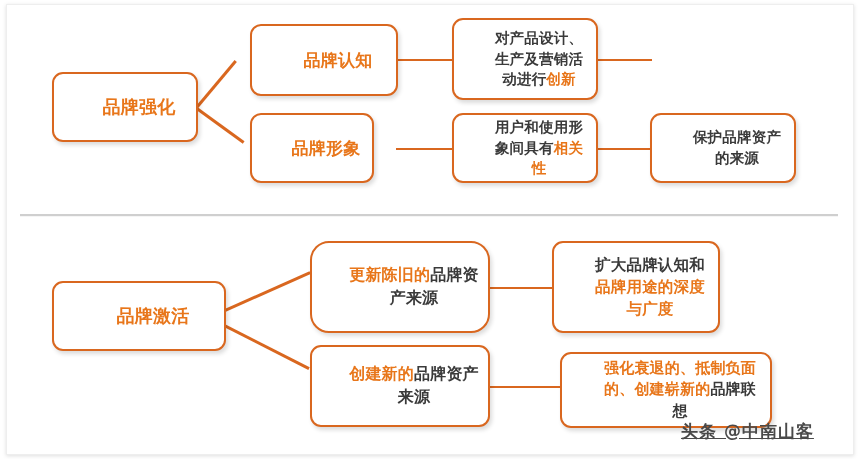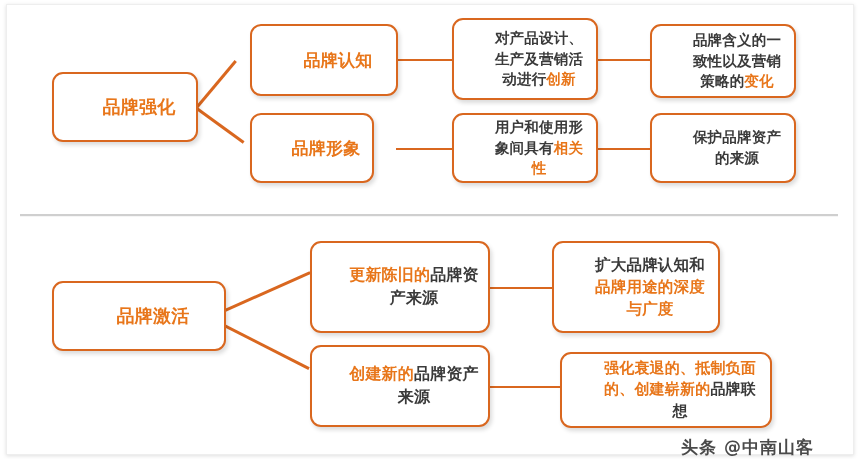--- a/index.html
+++ b/index.html
@@ -117,45 +117,40 @@
         <span class="dk">对产品设计、生产及营销活动进行</span><span class="or">创新</span>
       </span>
     </div>
 
     <div class="node" style="left:452px; top:113px; width:146px; height:70px; font-size:14.5px;">
       <span class="txt">
         <span class="dk">用户和使用形象间具有</span><span class="or">相关性</span>
       </span>
     </div>
 
-    <div class="node" style="left:650px; top:24px; width:146px; height:74px; font-size:14.5px;">
-      <span class="txt">
-        <span class="dk">品牌含义的一致性以及营销策略的</span><span class="or">变化</span>
-      </span>
-    </div>
 
     <div class="node" style="left:650px; top:113px; width:146px; height:70px; font-size:14.5px;">
       <span class="txt">
         <span class="dk">保护品牌资产的来源</span>
       </span>
     </div>
 
     <div class="divider" style="left:20px; top:214px; width:818px;"></div>
 
     <div class="conn" style="left:209px; top:316px; width:110px; height:2.5px; transform: rotate(-24deg);"></div>
     <div class="conn" style="left:209px; top:316px; width:113px; height:2.5px; transform: rotate(27deg);"></div>
 
     <div class="conn conn-h" style="left:489px; top:287px; width:64px;"></div>
     <div class="conn conn-h" style="left:489px; top:386px; width:72px;"></div>
 
     <div class="node root" style="left:52px; top:281px; width:174px; height:70px;">
       <span class="txt">品牌激活</span>
     </div>
 
-    <div class="node" style="left:310px; top:241px; width:180px; height:92px; font-size:16px;">
+    <div class="node" style="left:310px; top:241px; width:180px; height:92px; font-size:16px;border-radius:19px;">
       <span class="txt">
         <span class="or">更新陈旧的</span><span class="dk">品牌资产来源</span>
       </span>
     </div>
 
     <div class="node" style="left:310px; top:345px; width:180px; height:82px; font-size:16px;">
       <span class="txt">
         <span class="or">创建新的</span><span class="dk">品牌资产来源</span>
       </span>
     </div>
@@ -165,16 +160,16 @@
         <span class="dk">扩大品牌认知和</span><span class="or">品牌用途的深度与广度</span>
       </span>
     </div>
 
     <div class="node" style="left:560px; top:352px; width:212px; height:76px; font-size:15px;">
       <span class="txt">
         <span class="or">强化衰退的、抵制负面的、创建崭新的</span><span class="dk">品牌联想</span>
       </span>
     </div>
 
-    <div class="watermark" style="left:681px; top:436px;">头条 @中南山客</div>
+    <div class="watermark" style="left:681px; top:420px;text-decoration:underline;">头条 @中南山客</div>
 
   </div>
 </div>
 
 </body></html>

